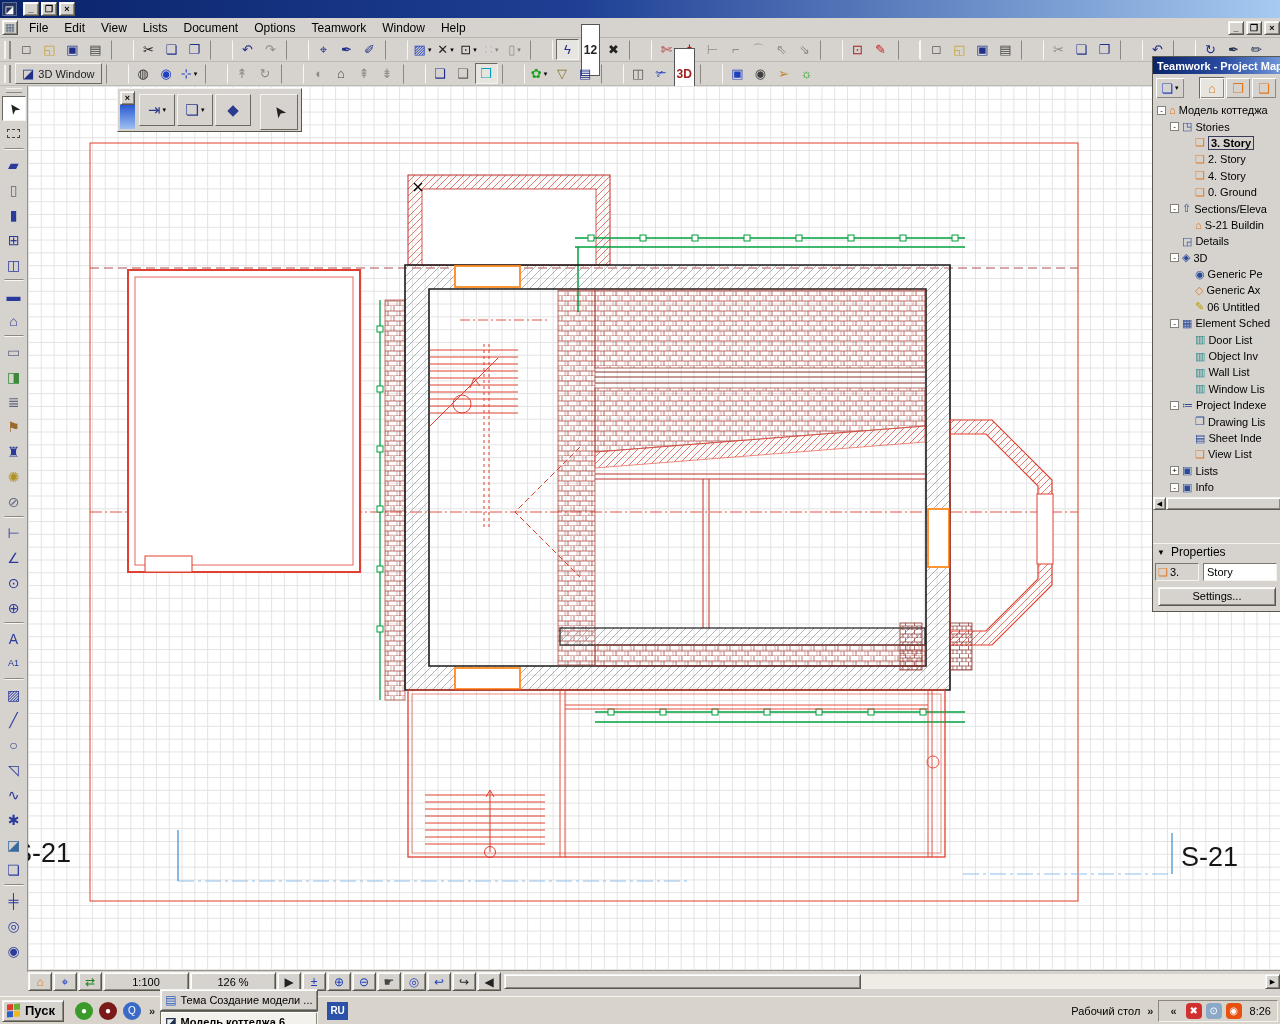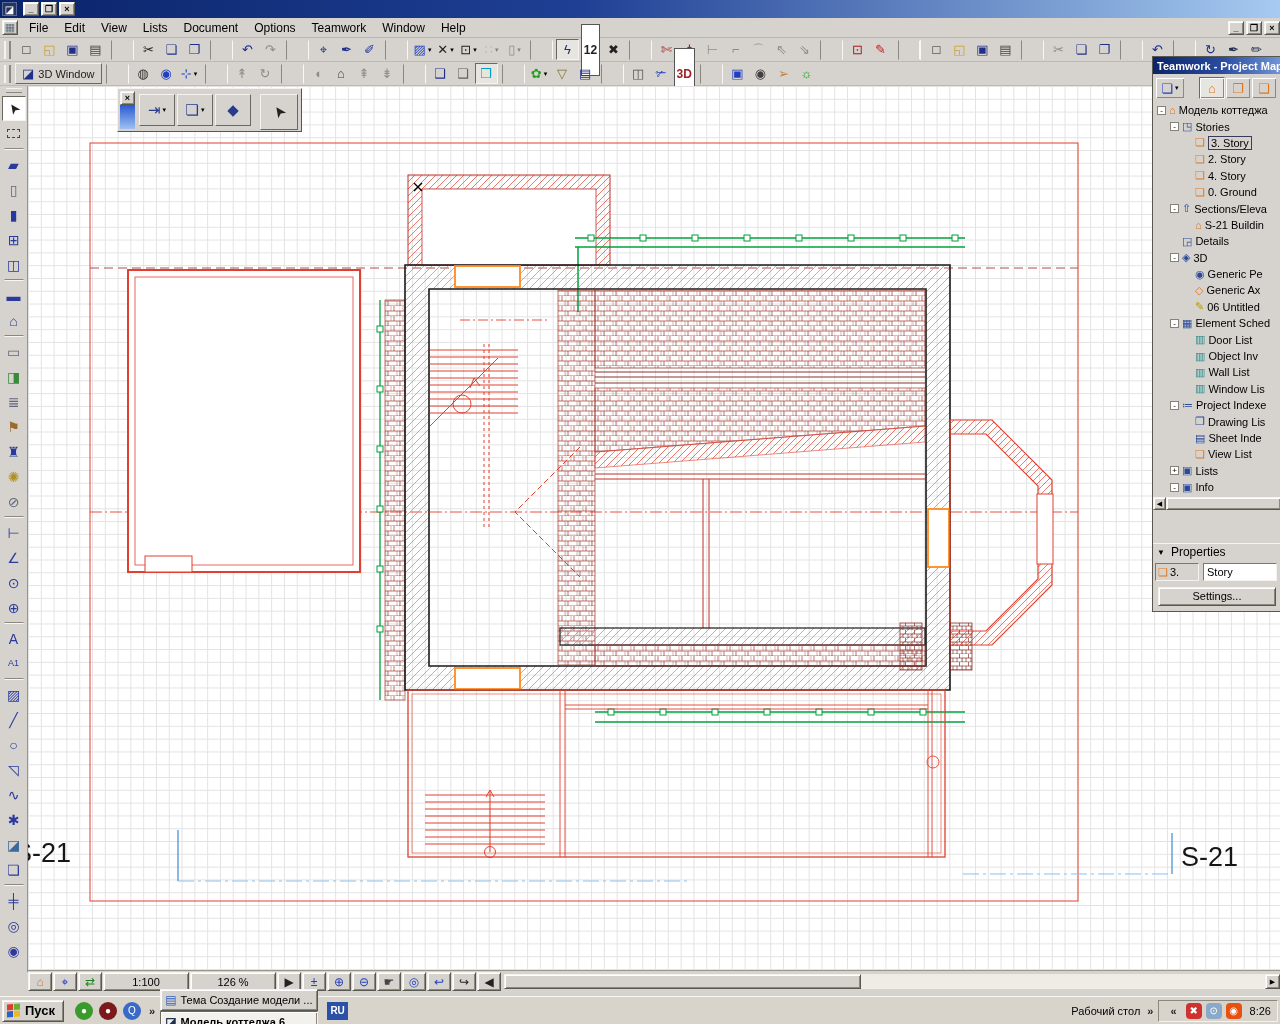--- a/index.html
+++ b/index.html
@@ -67,21 +67,21 @@
   #nav-title{height:17px;background:linear-gradient(90deg,#0a246a,#2a4ca0 55%,#6f94d8);color:#fff;font-weight:bold;font-size:11px;display:flex;align-items:center;padding-left:4px;white-space:nowrap;overflow:hidden}
   #nav-toolbar{height:28px;display:flex;align-items:center;padding:2px}
   #nav-toolbar .chooser{width:30px;height:22px;margin-right:14px}
   #nav-toolbar .navtab{width:26px;height:22px}
   #nav-tree{position:absolute;left:0;top:45px;width:128px;height:395px;overflow:hidden;font-size:11px}
   .trow{height:16.4px;display:flex;align-items:center;white-space:nowrap}
   .texp{width:9px;height:9px;min-width:9px;border:1px solid #84827a;background:#fff;font-size:8px;line-height:7px;text-align:center;margin-right:3px;color:#000}
   .texp.noexp{visibility:hidden}
   .ticon{font-size:11px;margin-right:3px}
   .tlabel{color:#000}
-  .trow.selected .tlabel{font-weight:normal;border:1px solid #3a3a5a;padding:0 2px}
+  .trow.selected .tlabel{font-weight:bold;border:1px solid #3a3a5a;padding:0 2px}
   #nav-hscroll{position:absolute;left:0;top:440px;width:128px;height:13px;background:#efece6;display:flex}
   #nav-hscroll .arrow{width:13px;height:13px;font-size:7px;display:flex;align-items:center;justify-content:center}
   #nav-hscroll .thumb{flex:1;margin-left:0}
   #nav-props{position:absolute;left:0;top:486px;width:128px}
   #prop-head{display:flex;align-items:center;height:17px;padding-left:4px;border-top:1px solid #f4f3ef}
   #prop-head .tri{font-size:8px;margin-right:6px}
   #prop-row{display:flex;align-items:center;margin:3px 2px}
   #prop-story-no{width:44px;height:18px;background:#d6d3ce;border:1px solid;border-color:#7a786f #f4f3ef #f4f3ef #7a786f;display:flex;align-items:center;font-size:11px;padding-left:2px;margin-right:4px}
   #prop-story-no .ticon{color:#e07820;margin-right:2px}
   #prop-name{width:74px;height:18px;border:1px solid;border-color:#7a786f #f4f3ef #f4f3ef #7a786f;background:#fff;font-size:11px;font-family:"Liberation Sans",sans-serif;padding-left:3px}

